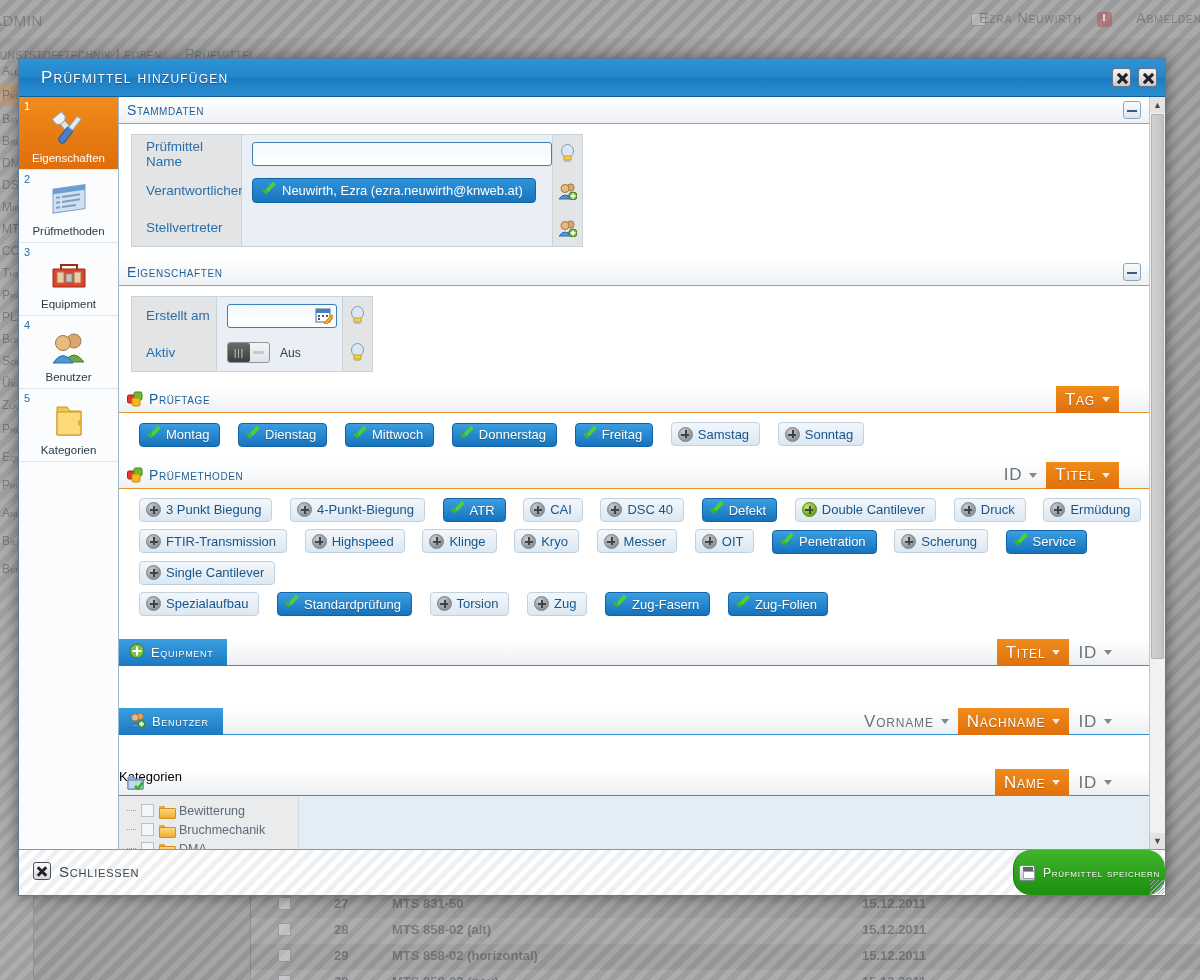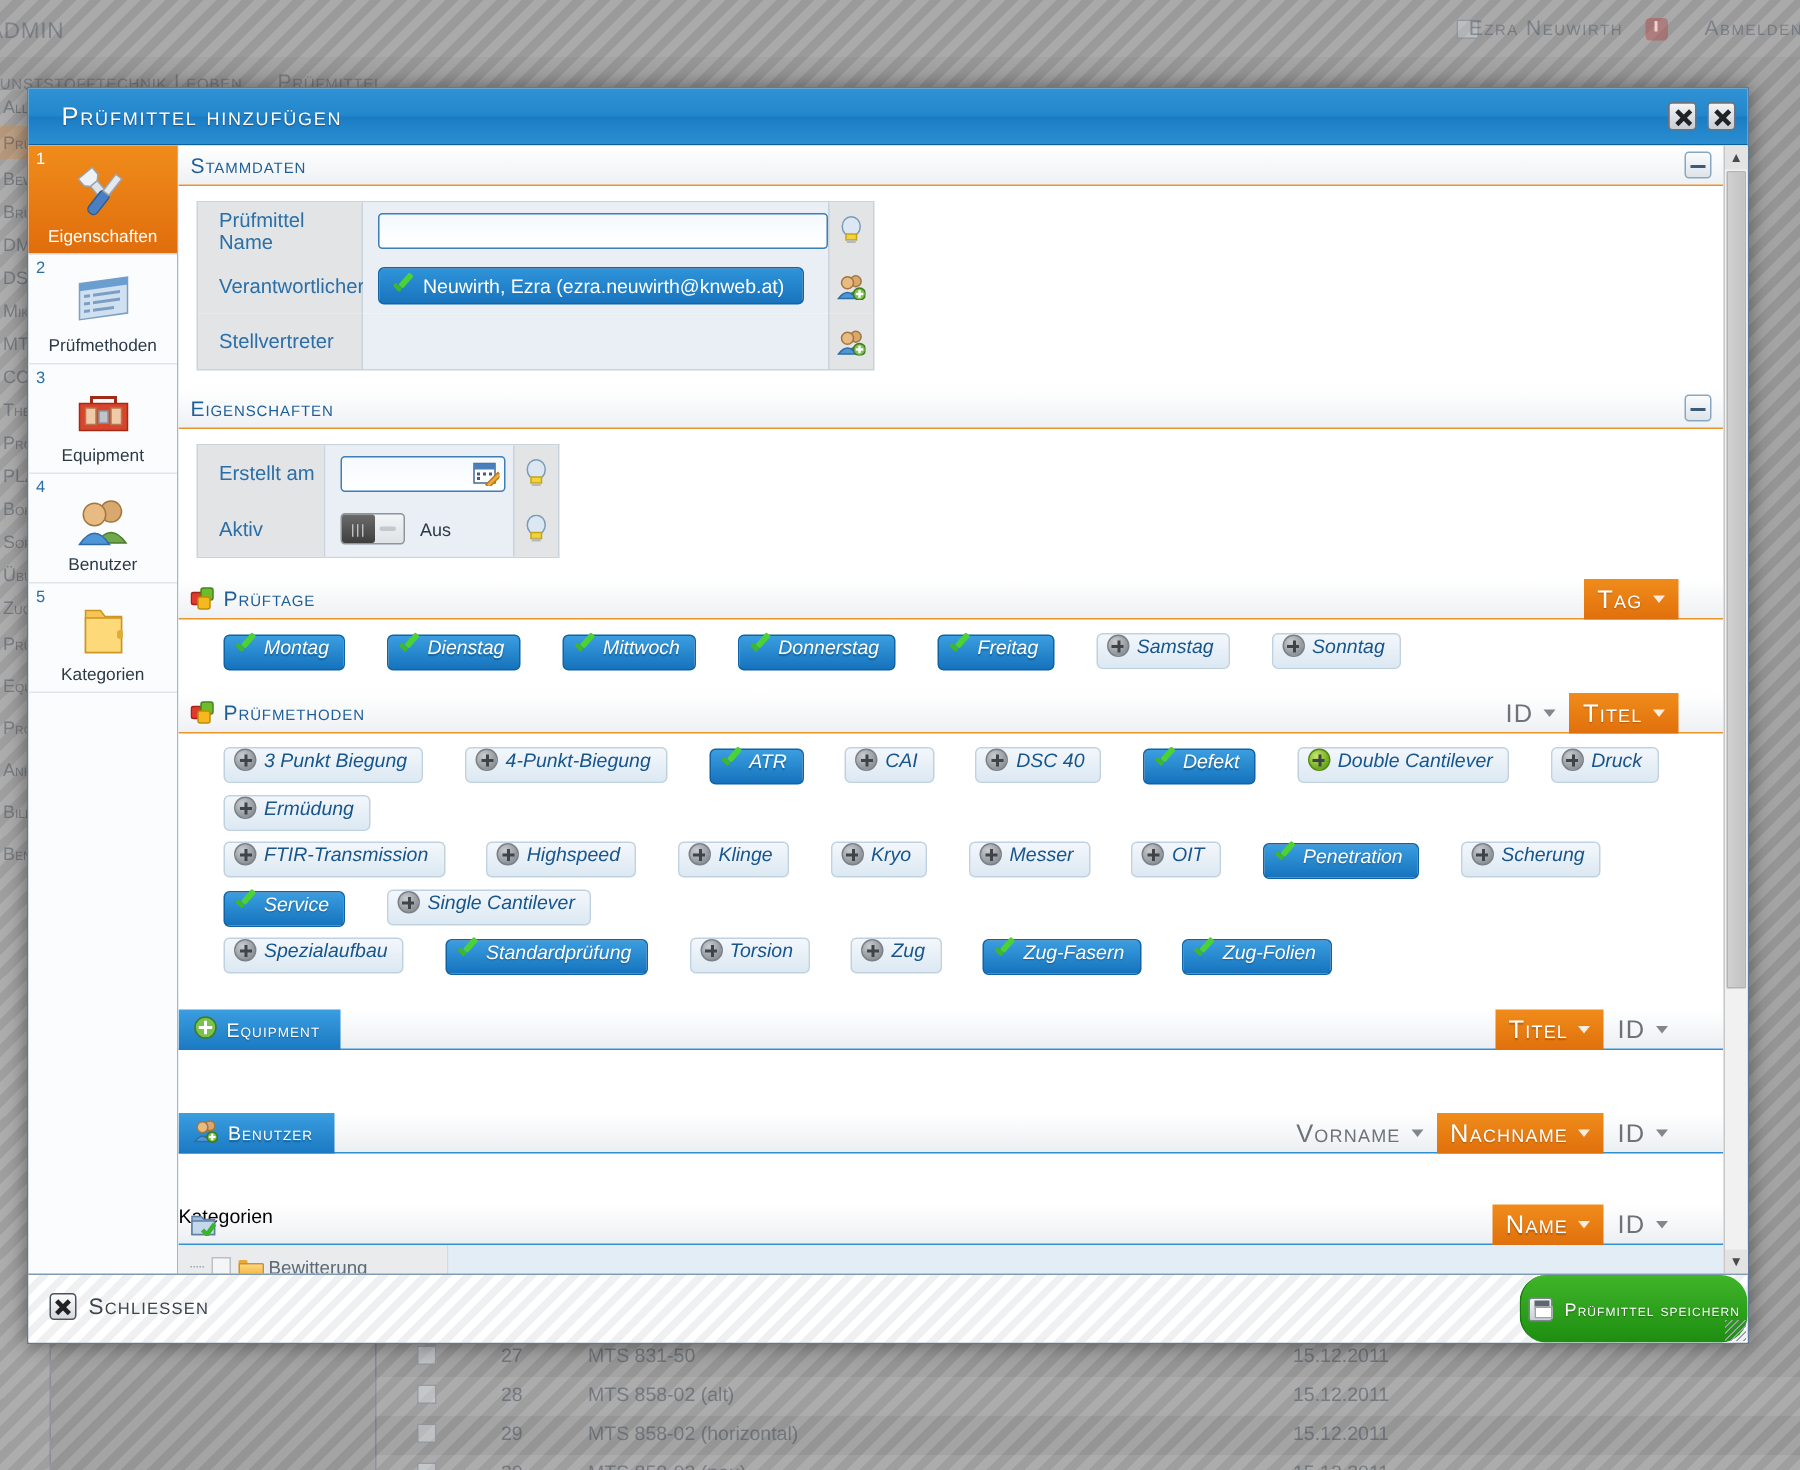--- a/index.html
+++ b/index.html
@@ -35,21 +35,21 @@
 
   .bg-sidebar { position:absolute; left:0; top:60px; width:34px; bottom:0;
     background:repeating-linear-gradient(135deg, rgba(255,255,255,.12) 0 6px, rgba(0,0,0,.02) 6px 12px), #a2a2a2;
     border-right:1px solid rgba(120,125,135,.5); overflow:hidden;}
   .bg-side-item { position:absolute; left:2px; color:rgba(60,70,85,.45); font-size:12px;
      font-variant:small-caps; white-space:nowrap; }
   .bg-side-hl { position:absolute; left:0; width:34px; height:22px; background:rgba(214,140,70,.4); }
 
   
   .bg-table { position:absolute; left:250px; right:0; bottom:0; top:885px; }
-  .bg-row { position:absolute; left:0; right:0; height:26px; }
+  .bg-row { position:absolute; left:0; right:0; height:26px;font-weight:bold; }
   .bg-row.alt { background:rgba(255,255,255,.09); }
   .bg-cell { position:absolute; color:rgba(55,65,80,.45); font-size:13px; white-space:nowrap; }
   .bg-chk { position:absolute; width:13px; height:13px; border:1px solid rgba(95,105,120,.45);
      background:rgba(235,238,242,.4); }
   .bg-vline { position:absolute; top:0; bottom:0; width:1px; background:rgba(70,90,130,.35); }
 
   
   #dialog {
     position:absolute; left:18px; top:58px; width:1148px; height:838px;
     background:#fff;
@@ -132,22 +132,22 @@
   .tg { width:43px; height:21px; border-radius:3px; border:1px solid #8d959d;
       background:linear-gradient(to bottom,#f2f4f6,#dfe3e7); position:relative; cursor:pointer;}
   .tg .knob { position:absolute; left:0; top:0; width:22px; height:19px; border-radius:2px;
       background:linear-gradient(to bottom,#6b6b6b,#3e3e3e); color:#d8d8d8;
       font-size:9px; display:flex; align-items:center; justify-content:center; letter-spacing:1px;}
   .tg .dash { position:absolute; right:5px; top:8px; width:11px; height:3px; background:#c3c8cd; border-radius:2px;}
   .tg-label { margin-left:10px; color:#2d3a46; font-size:12px; }
 
   
   .tagzone { padding:9px 0 8px 12px; background:#fff; }
-  .tag { display:inline-flex; align-items:flex-start; gap:5px; height:24px; margin:0 6px 7px 18px;
-     padding:0 10px 0 6px; border-radius:4px; font-size:13px; cursor:pointer; white-space:nowrap;font-style:italic;}
+  .tag { display:inline-flex; align-items:center; gap:5px; height:24px; margin:0 6px 7px 8px;
+     padding:0 10px 0 6px; border-radius:4px; font-size:13px; cursor:pointer; white-space:nowrap;}
   .tag.off { background:linear-gradient(to bottom,#f3f7fb,#dce8f2); color:#17558c; border:1px solid #c0d2e0;}
   .tag.on  { background:linear-gradient(to bottom,#3b9ee0,#1573bd); color:#fff; border:1px solid #0f63a6;
              text-shadow:0 1px 1px rgba(0,0,0,.3);}
   .ic-plus { width:15px; height:15px; border-radius:50%; flex:0 0 15px;
      background:radial-gradient(circle at 35% 30%, #c9ccd0, #8f959b 70%); border:1px solid #7b8187; position:relative;}
   .ic-plus.green { background:radial-gradient(circle at 35% 30%, #c6e86a, #6ba81d 70%); border-color:#54880f;}
   .ic-plus::before,.ic-plus::after{content:"";position:absolute;background:#3f4449;}
   .ic-plus::before{left:6px;top:2.5px;width:2px;height:8px;}
   .ic-plus::after{left:2.5px;top:6px;width:8px;height:2px;}
   .ic-check { width:15px; height:14px; flex:0 0 15px; position:relative;}

